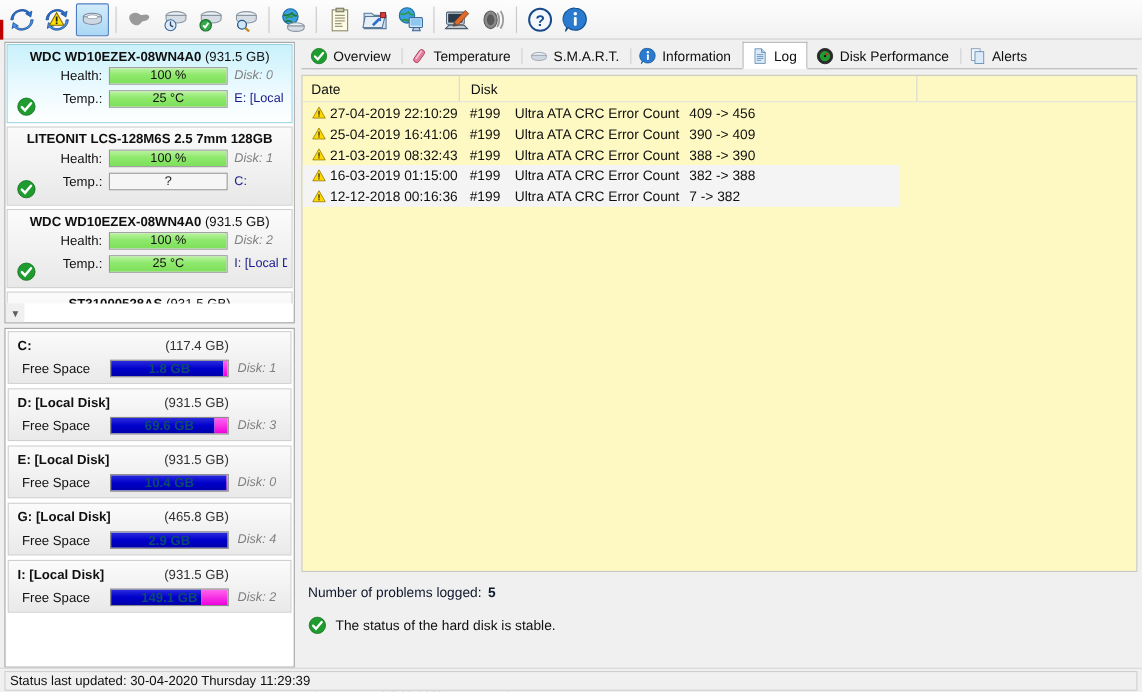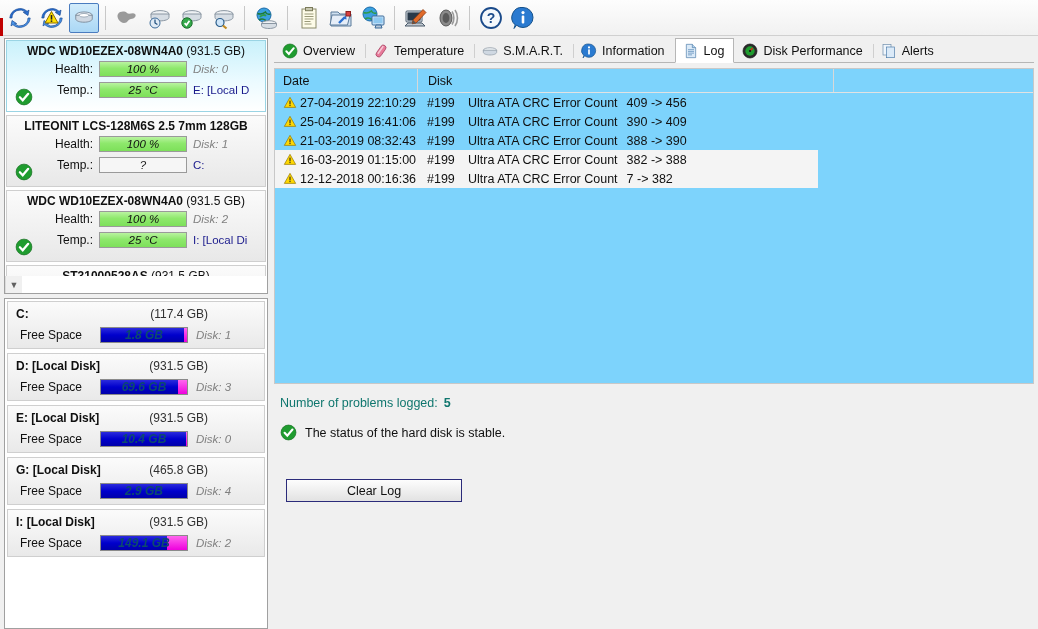--- a/index.html
+++ b/index.html
@@ -120,28 +120,27 @@
     font-size: 12px;
   }
   .dlabel {
     width: 58px;
     text-align: right;
     padding-right: 6px;
     color: #101010;
     flex: none;
   }
   .bar {
-    width: 88px;
+    width: 108px;
     height: 16px;
     border: 1px solid #9a9a9a;
     background: #f6f6f6;
     position: relative;
     flex: none;
     overflow: hidden;
-    font-style: italic;
   }
   .bar .fill {
     position: absolute; left: 0; top: 0; bottom: 0;
     background: linear-gradient(#b9f3a0, #8ee86c 45%, #7de05a);
   }
   .bar .txt {
     position: absolute; left: 0; right: 0; top: 0; bottom: 0;
     display: flex; align-items: center; justify-content: center;
     font-size: 11.5px; color: #101010;
   }
@@ -265,24 +264,24 @@
     height: 25px;
     margin-bottom: -1px;
     z-index: 2;
   }
   .tab.active::before, .tab.active + .tab::before { display: none; }
   .tab .ti { width: 16px; height: 16px; flex: none; display:block; }
 
   
   #log-panel {
     flex: none;
-    height: 316px;
+    height: 452px;
     margin-top: 5px;
     border: 1px solid #c8c8c8;
-    background: #7dd3fc;
+    background: #fef9c3;
     overflow: hidden;
     position: relative;
   }
   #log-head {
     display: flex;
     height: 24px;
     align-items: center;
     border-bottom: 1px solid #e2e2e2;
     font-size: 12.5px;
     color: #101010;
@@ -305,21 +304,21 @@
     align-items: center;
     gap: 3px;
     padding-left: 8px;
   }
   .warn-ico { width: 14px; height: 13px; flex: none; display:block; }
   .log-evt { display: flex; gap: 9px; padding-left: 10px; white-space: nowrap; }
   .log-evt .code { width: 32px; }
 
   
   #status-block { padding: 12px 4px 0 6px; flex: 1; min-height: 0; }
-  .s-line1 { font-size: 12.5px; color: #0f766e; margin-bottom: 14px; }
+  .s-line1 { font-size: 12.5px; color: #0f172a; margin-bottom: 14px; }
   .s-line1 b { font-weight: bold; margin-left: 6px; }
   .s-ok {
     display: flex; align-items: center; gap: 8px;
     font-size: 12.5px; color: #101010;
     margin-bottom: 20px;
   }
   .s-note { font-size: 12.5px; color: #101010; padding-left: 26px; }
 
   #clear-btn {
     margin: 18px 0 0 6px;
@@ -848,13 +847,16 @@
             <circle cx="12" cy="12" r="10.5" fill="#1f9c2f" stroke="#14701f"></circle>
             <path d="M6.5 12.4 10.3 16.4 17.6 7.8" stroke="#fff" stroke-width="3" fill="none" stroke-linecap="round"></path>
           </svg>
           <span>The status of the hard disk is stable.</span>
         </div>
         <button id="clear-btn">Clear Log</button>
       </div>
     </div>
   </div>
 
+  <div id="statusbar">
+    <div id="sb-field">Status last updated: 30-04-2020 Thursday 11:29:39</div>
+  </div>
 </div>
 
 </body></html>

